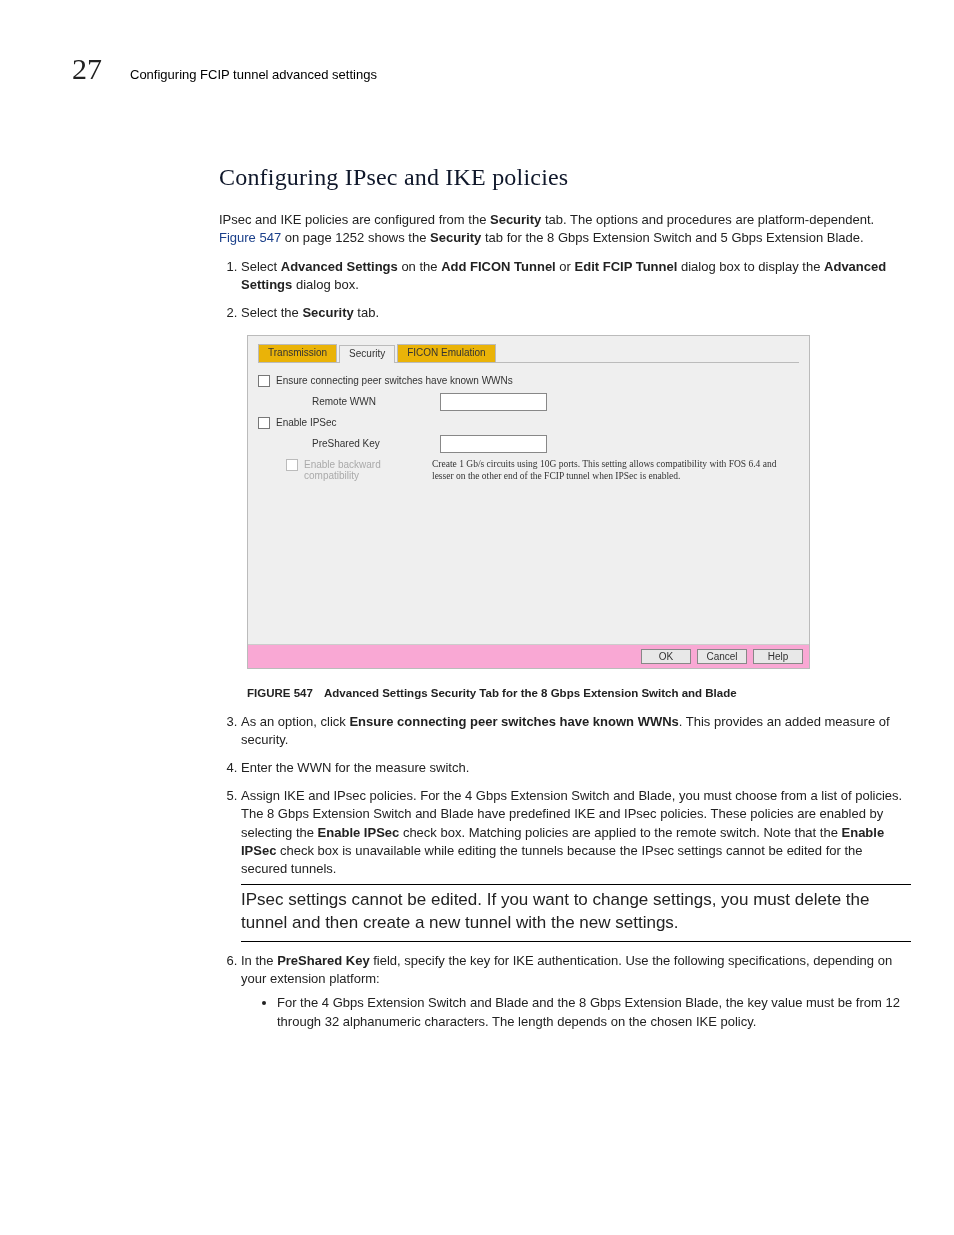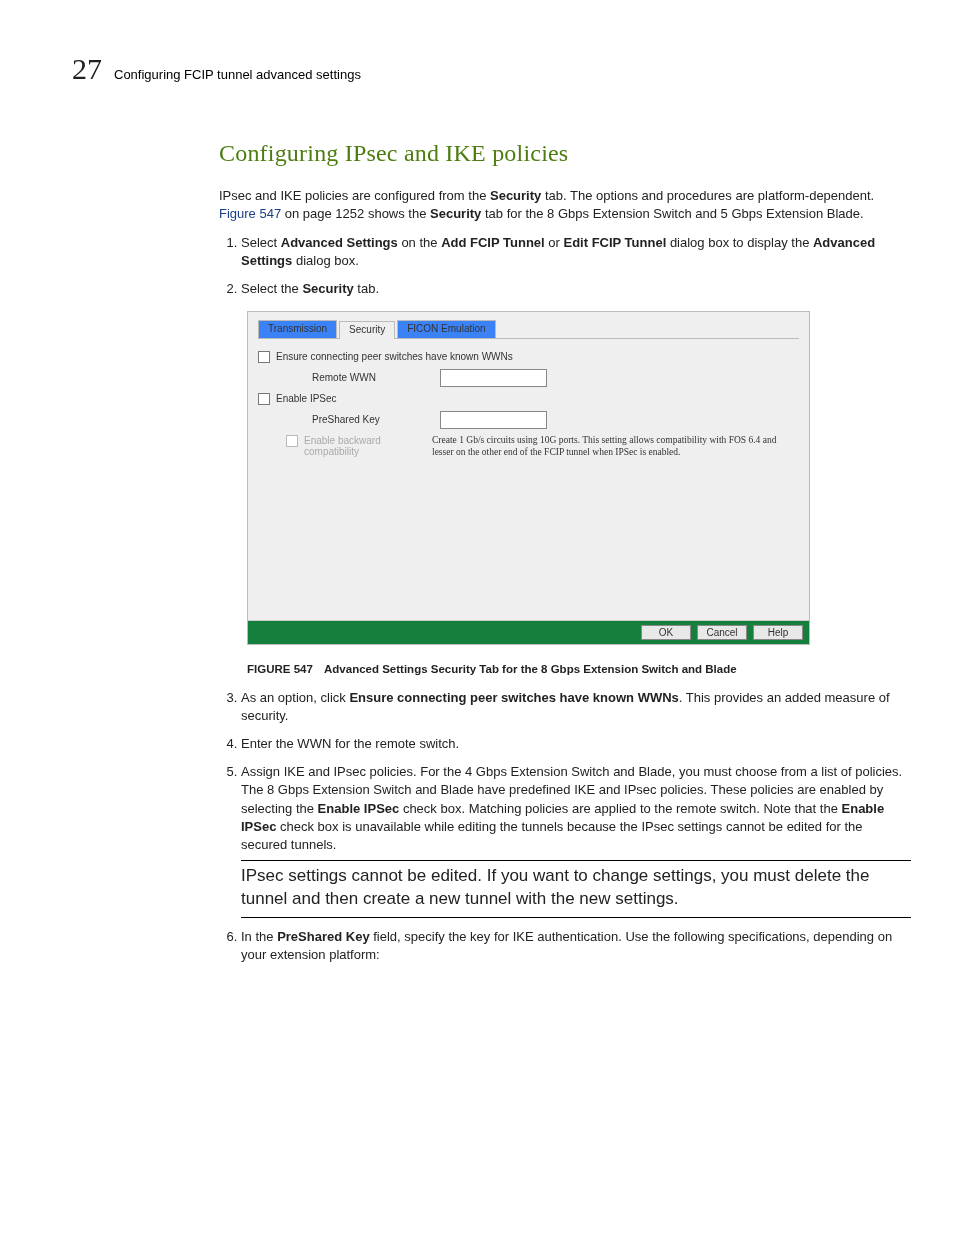--- a/index.html
+++ b/index.html
@@ -13,22 +13,22 @@
   .page {
     position: relative;
     width: 954px;
     height: 1235px;
     box-sizing: border-box;
     padding: 52px 72px 40px 72px;
   }
   .running-head {
     display: flex;
     align-items: baseline;
-    gap: 12px;
-    margin-bottom: 54px;
+    gap: 28px;
+    margin-bottom: 78px;
   }
   .running-head .chapter-num {
     font-family: "Times New Roman", Times, serif;
     font-size: 30px;
     font-weight: 400;
     color: #222;
   }
   .running-head .chapter-title {
     font-size: 13px;
     color: #000000;
@@ -36,21 +36,21 @@
   .content {
     margin-left: 147px; 
     width: 692px;
   }
   h1.section-title {
     font-family: "Times New Roman", Times, serif;
     font-size: 24px;
     font-weight: 400;
     letter-spacing: 0.2px;
     margin: 0 0 20px 0;
-    color: #4d7c0f;
+    color: #0f172a;
   }
   p.body {
     font-size: 13px;
     line-height: 1.35;
     margin: 0 0 12px 0;
   }
   .link {
     color: #1a3f8a;
     text-decoration: none;
   }
@@ -88,21 +88,21 @@
     align-items: stretch;
     height: 18px;
     border-bottom: 1px solid #bbb;
     margin-bottom: 12px;
   }
   .tab {
     border: 1px solid #bbb;
     border-bottom: none;
     padding: 2px 9px;
     margin-right: 2px;
-    background: #3b82f6;
+    background: #eab308;
     position: relative;
     cursor: default;
   }
   .tab.active {
     background: #efefef;
     position: relative;
     top: 1px;
   }
   .row { display: flex; align-items: center; margin-bottom: 6px; }
   .cb {
@@ -118,21 +118,21 @@
     border:1px solid #888; background:#fff; height:16px; width:105px; flex:none;
   }
   .hint {
     font-size: 9.5px;
     line-height: 1.25;
     margin-left: 8px;
     max-width: 370px;
     font-family: Liberation Serif, serif;
   }
   .dlg-footer {
-    background: #15803d;
+    background: #f9a8d4;
     border-top: 1px solid #ccc;
     padding: 4px 6px;
     display:flex;
     justify-content: flex-end;
     gap:6px;
   }
   .btn {
     border:1px solid #888;
     background: #e8e8e8;
     font-size:10px;
@@ -176,21 +176,21 @@
   <div class="content">
 
     <h1 class="section-title">Configuring IPsec and IKE policies</h1>
 
     <p class="body">
       <span>IPsec and IKE policies are configured from the </span><span class="bold">Security</span><span> tab. The options and procedures are platform-dependent. </span><a class="link">Figure 547</a><span> on page 1252 shows the </span><span class="bold">Security</span><span> tab for the 8 Gbps Extension Switch and 5 Gbps Extension Blade.</span>
     </p>
 
     <ol class="steps" start="1">
       <li>
-        <span>Select </span><span class="bold">Advanced Settings</span><span> on the </span><span class="bold">Add FCIP Tunnel</span><span> or </span><span class="bold">Edit FCIP Tunnel</span><span> dialog box to display the </span><span class="bold">Advanced Settings</span><span> dialog box.</span>
+        <span>Select </span><span class="bold">Advanced Settings</span><span> on the </span><span class="bold">Add FICON Tunnel</span><span> or </span><span class="bold">Edit FCIP Tunnel</span><span> dialog box to display the </span><span class="bold">Advanced Settings</span><span> dialog box.</span>
       </li>
       <li>
         <span>Select the </span><span class="bold">Security</span><span> tab.</span>
       </li>
     </ol>
 
     <div class="figure-wrap">
       <div class="dialog">
         <div class="dlg-body">
           <div class="tabstrip">
@@ -238,28 +238,33 @@
         <span class="fig-label">FIGURE 547</span>
         <span class="fig-text">Advanced Settings Security Tab for the 8 Gbps Extension Switch and Blade</span>
       </div>
     </div>
 
     <ol class="steps" start="3">
       <li>
         <span>As an option, click </span><span class="bold">Ensure connecting peer switches have known WWNs</span><span>. This provides an added measure of security.</span>
       </li>
       <li>
-        <span>Enter the WWN for the remote switch.</span>
+        <span>Enter the WWN for the measure switch.</span>
       </li>
       <li>
         <span>Assign IKE and IPsec policies. For the 4 Gbps Extension Switch and Blade, you must choose from a list of policies. The 8 Gbps Extension Switch and Blade have predefined IKE and IPsec policies. These policies are enabled by selecting the </span><span class="bold">Enable IPSec</span><span> check box. Matching policies are applied to the remote switch. Note that the </span><span class="bold">Enable IPSec</span><span> check box is unavailable while editing the tunnels because the IPsec settings cannot be edited for the secured tunnels.</span>
 
         <hr class="note-rule">
         <div class="note-body">IPsec settings cannot be edited. If you want to change settings, you must delete the tunnel and then create a new tunnel with the new settings.</div>
         <hr class="note-rule">
       </li>
       <li>
         <span>In the </span><span class="bold">PreShared Key</span><span> field, specify the key for IKE authentication. Use the following specifications, depending on your extension platform:</span>
+        <ul class="bullets">
+          <li>
+            <span>For the 4 Gbps Extension Switch and Blade and the 8 Gbps Extension Blade, the key value must be from 12 through 32 alphanumeric characters. The length depends on the chosen IKE policy.</span>
+          </li>
+        </ul>
       </li>
     </ol>
 
   </div>
 </div>
 
 </body></html>

